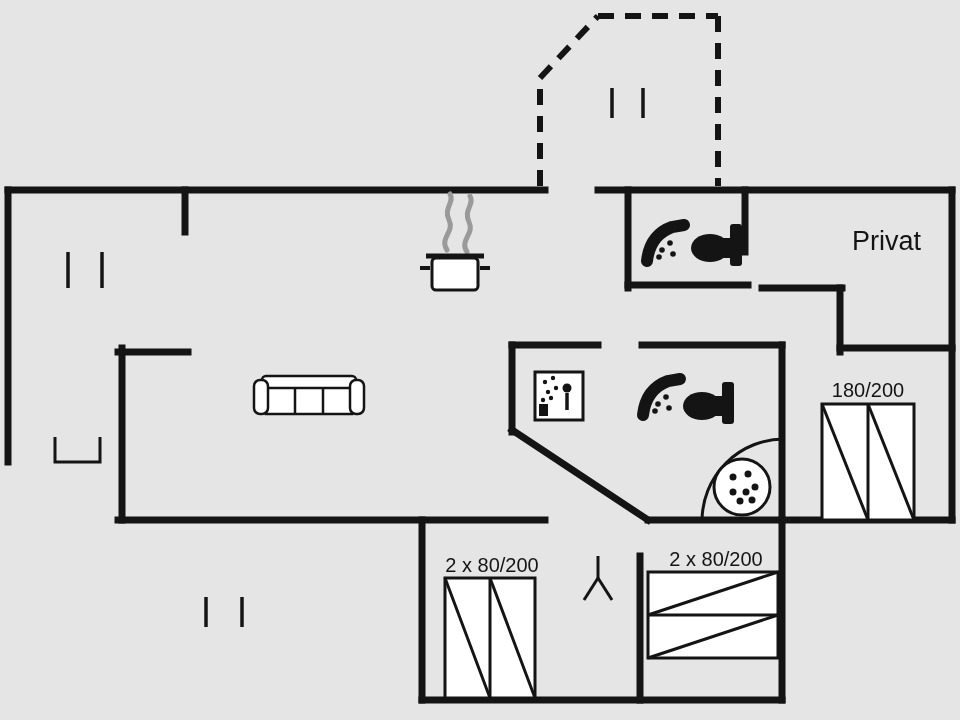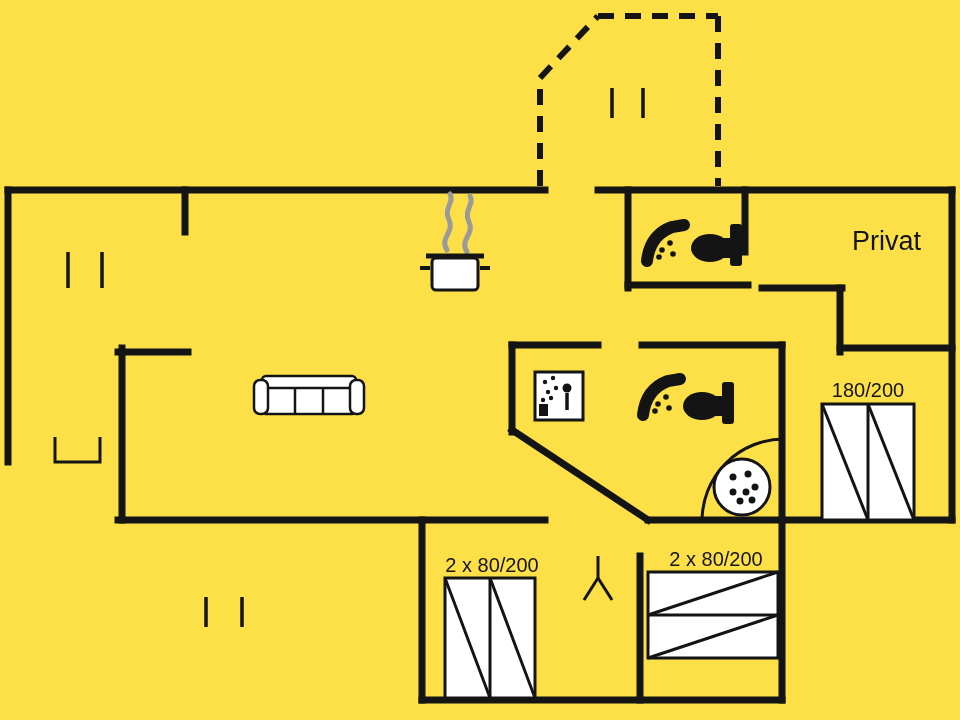--- a/index.html
+++ b/index.html
@@ -1,17 +1,17 @@
 <!DOCTYPE html>
 <html><head>
 <meta charset="utf-8">
 <style>
   html,body{margin:0;padding:0;background:#ffffff;}
   .stage{
-    width:960px;height:720px;background:#fde047;position:relative;
+    width:960px;height:720px;background:#e5e5e5;position:relative;
     font-family:"Liberation Sans", sans-serif;overflow:hidden;
   }
   svg{display:block;}
   text{fill:#141414;font-family:"Liberation Sans", sans-serif;}
   .room-label{font-size:27px;}
   .bed-label{font-size:20px;}
 </style>
 </head>
 <body>
 

